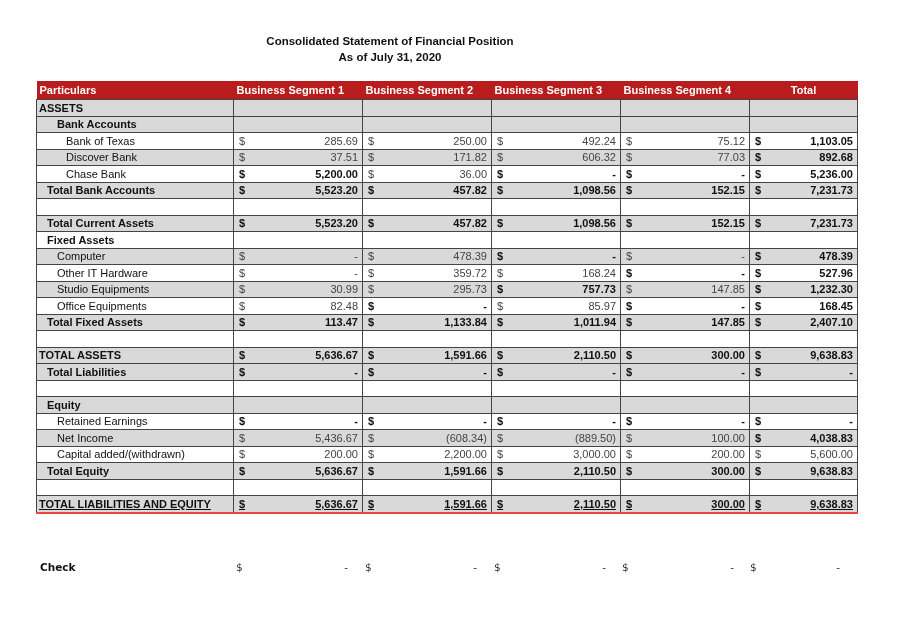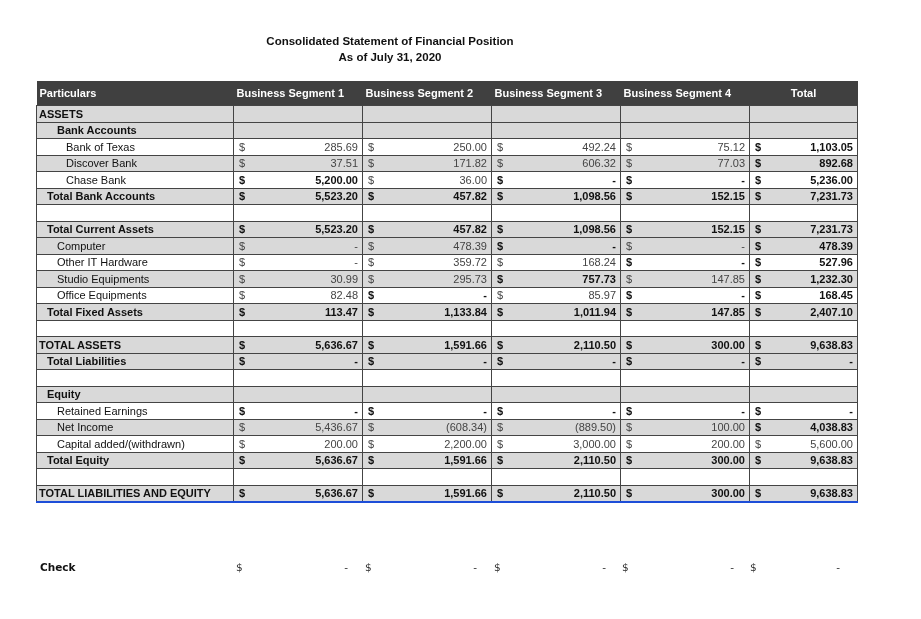--- a/index.html
+++ b/index.html
@@ -2,34 +2,34 @@
 <html><head>
 <meta charset="utf-8">
 <style>
   html, body { margin:0; padding:0; background:#ffffff; }
   body { width:921px; height:619px; position:relative; overflow:hidden; font-family:"Liberation Sans", sans-serif; color:#111; }
   .title { position:absolute; left:230px; width:320px; top:33px; text-align:center; font-size:11.5px; font-weight:bold; line-height:16px; }
   table.fs { position:absolute; left:36px; top:81px; border-collapse:collapse; table-layout:fixed; width:821px; font-size:11px; }
   table.fs col.c0 { width:197px; }
   table.fs col.cs { width:129px; }
   table.fs col.ct { width:108px; }
-  table.fs th { background:#404040; color:#fff; font-weight:bold; height:24px; padding:0 3px; text-align:left; font-size:11px; white-space:nowrap; }
+  table.fs th { background:#b91c1c; color:#fff; font-weight:bold; height:18px; padding:0 3px; text-align:left; font-size:11px; white-space:nowrap; }
   table.fs th.center { text-align:center; }
   table.fs td { height:15.5px; padding:0; border:1px solid #444; vertical-align:middle; white-space:nowrap; }
   table.fs tr.g td { background:#d9d9d9; }
   table.fs tr.w td { background:#ffffff; }
   td.lbl { padding-left:2px !important; }
   td.l1 { padding-left:10px !important; }
   td.l2 { padding-left:20px !important; }
   td.l3 { padding-left:29px !important; }
   .b { font-weight:bold;margin-top:7px; }
   .val { display:flex; justify-content:space-between; padding:0 4px 0 5px; color:#444; }
   .val.bold { font-weight:bold; color:#111; }
   .cur { }
-  tr.thick td { border-bottom:2px solid #1d4ed8; }
+  tr.thick td { border-bottom:2px solid #ef4444;text-decoration:underline; }
   .check { position:absolute; top:561px; left:0; width:921px; font-family:"DejaVu Sans", sans-serif; font-size:10.5px; }
   .check .lab { position:absolute; left:40px; font-weight:bold; }
   .check .cv { position:absolute; display:flex; justify-content:space-between; color:#333; }
 </style>
 </head>
 <body>
 
 <div class="title">
   <div>Consolidated Statement of Financial Position</div>
   <div>As of July 31, 2020</div>
@@ -237,20 +237,28 @@
             <span>152.15</span>
           </div>
         </td>
         <td>
           <div class="val bold">
             <span class="cur">$</span>
             <span>7,231.73</span>
           </div>
         </td>
       </tr>
+      <tr class="w">
+        <td class="l1 b">Fixed Assets</td>
+        <td></td>
+        <td></td>
+        <td></td>
+        <td></td>
+        <td></td>
+      </tr>
       <tr class="g">
         <td class="l2">Computer</td>
         <td>
           <div class="val">
             <span class="cur">$</span>
             <span>-</span>
           </div>
         </td>
         <td>
           <div class="val">

